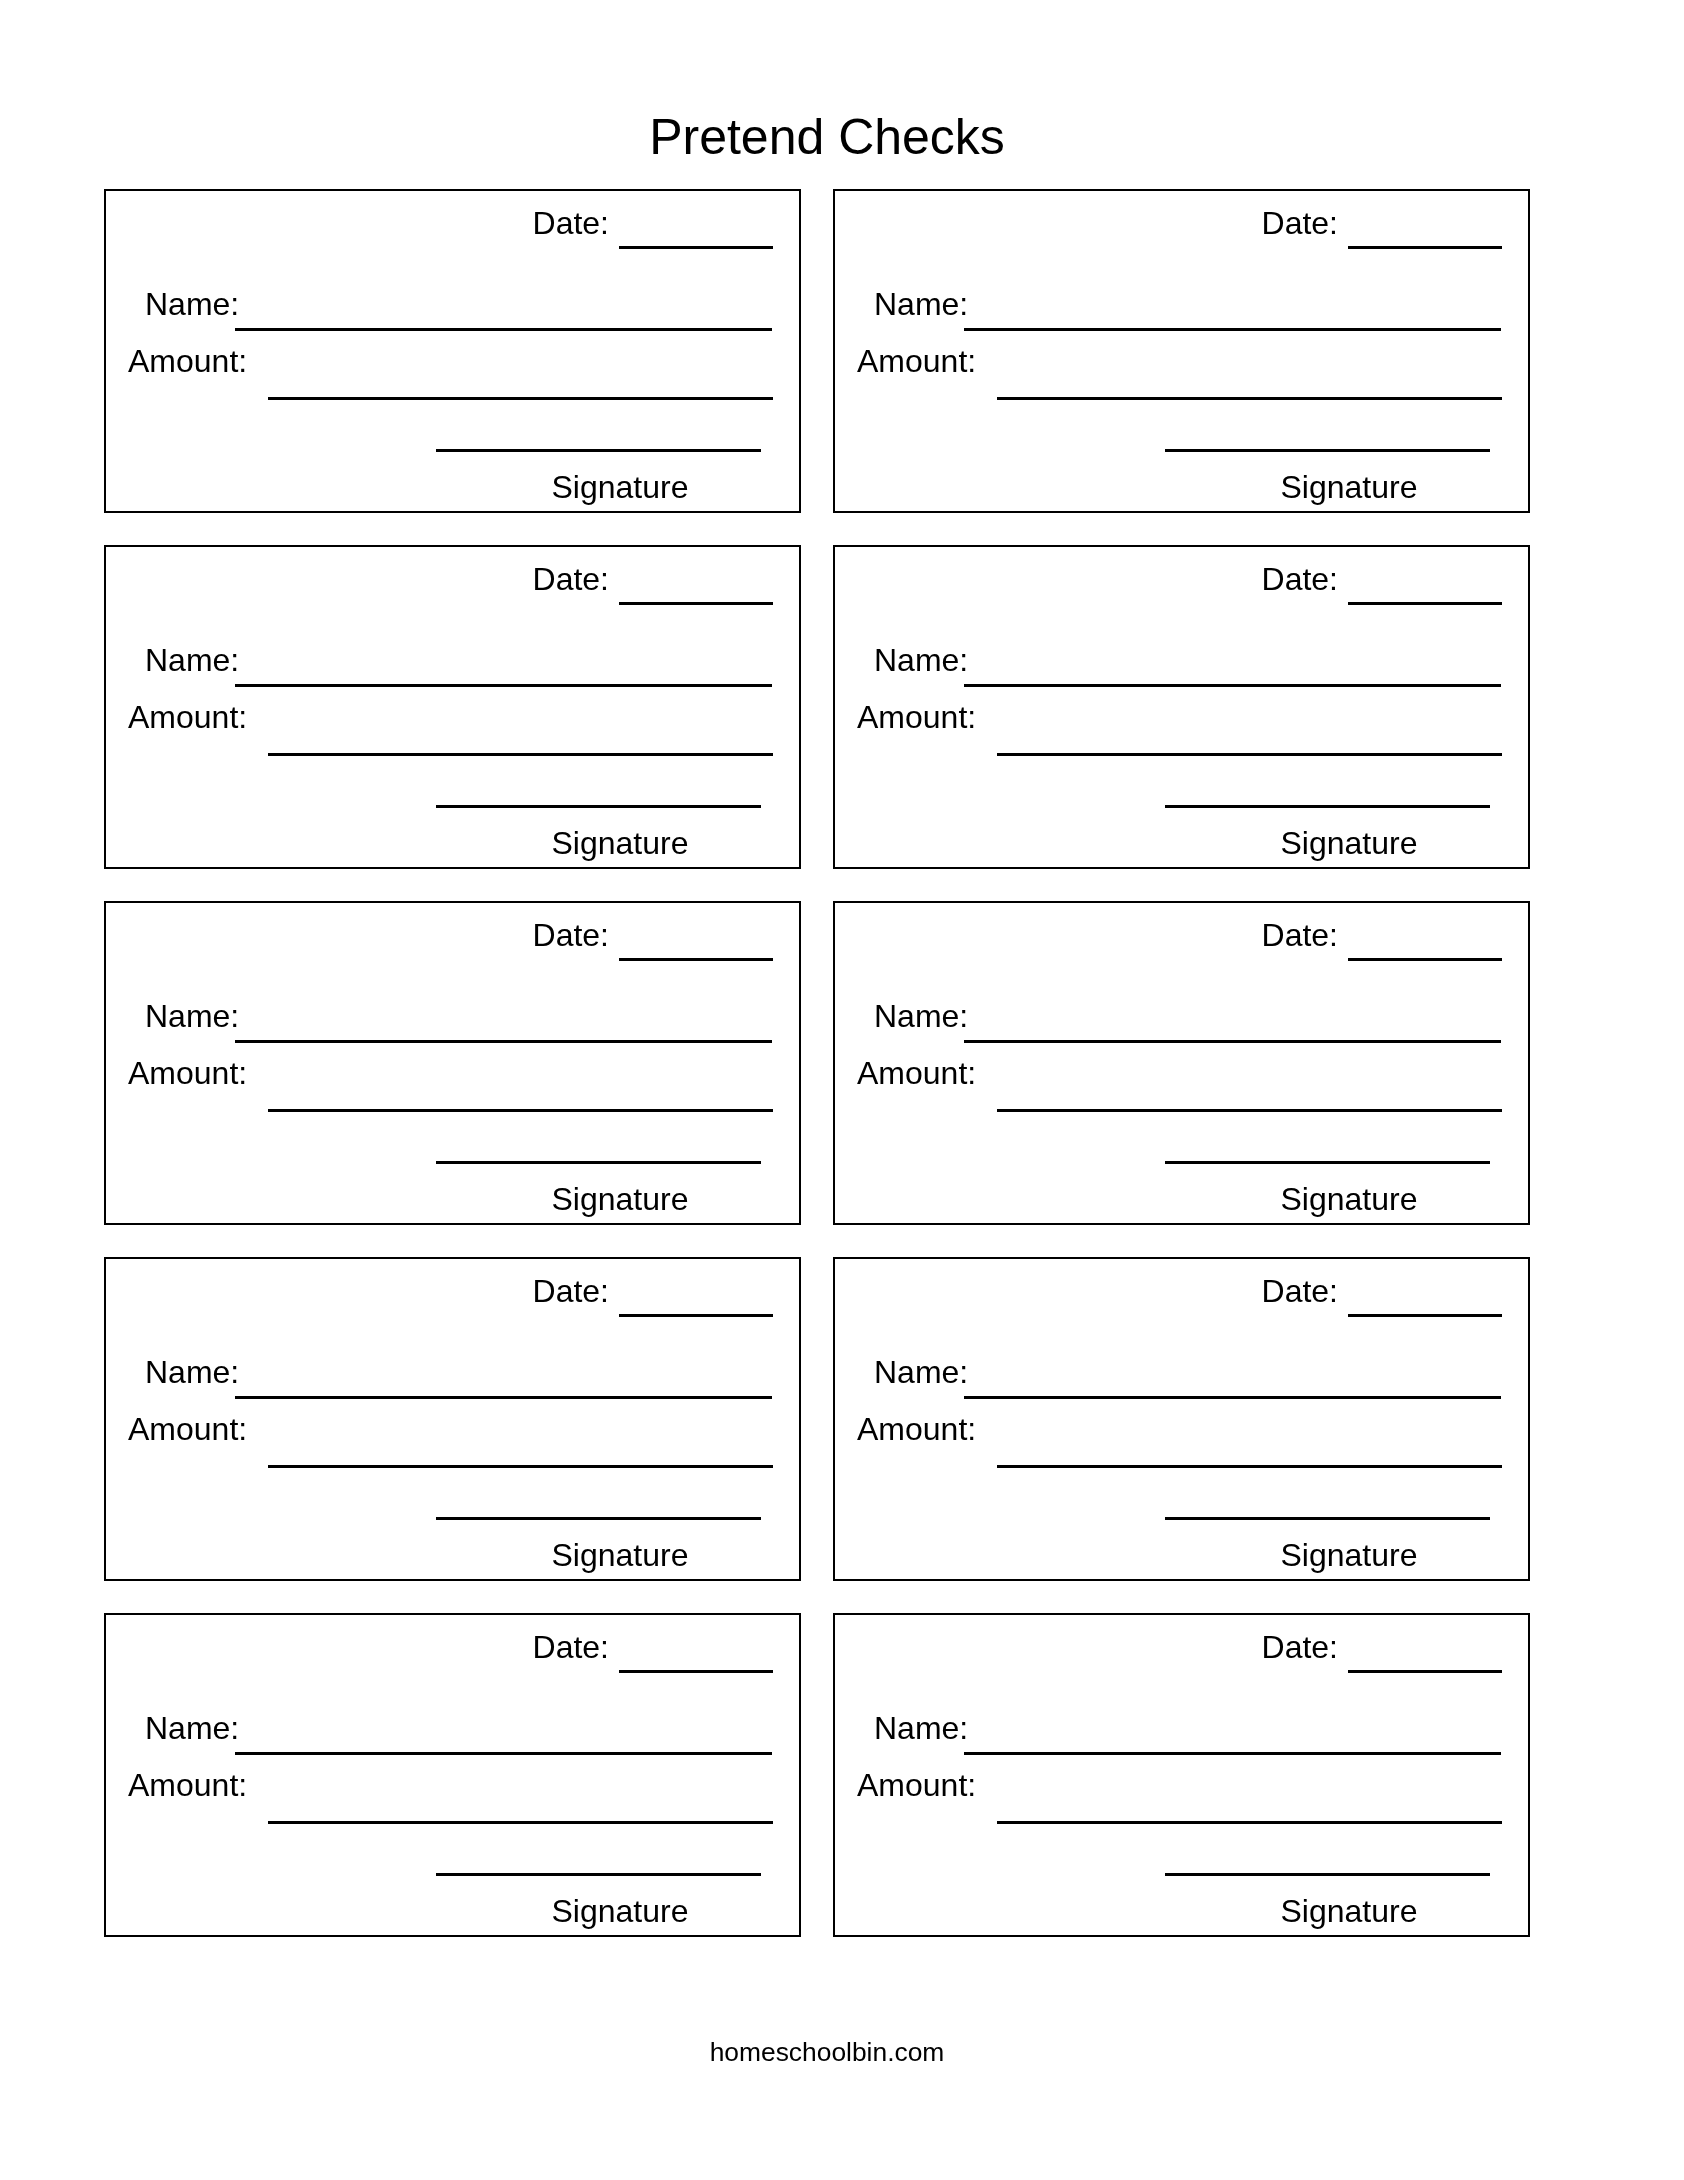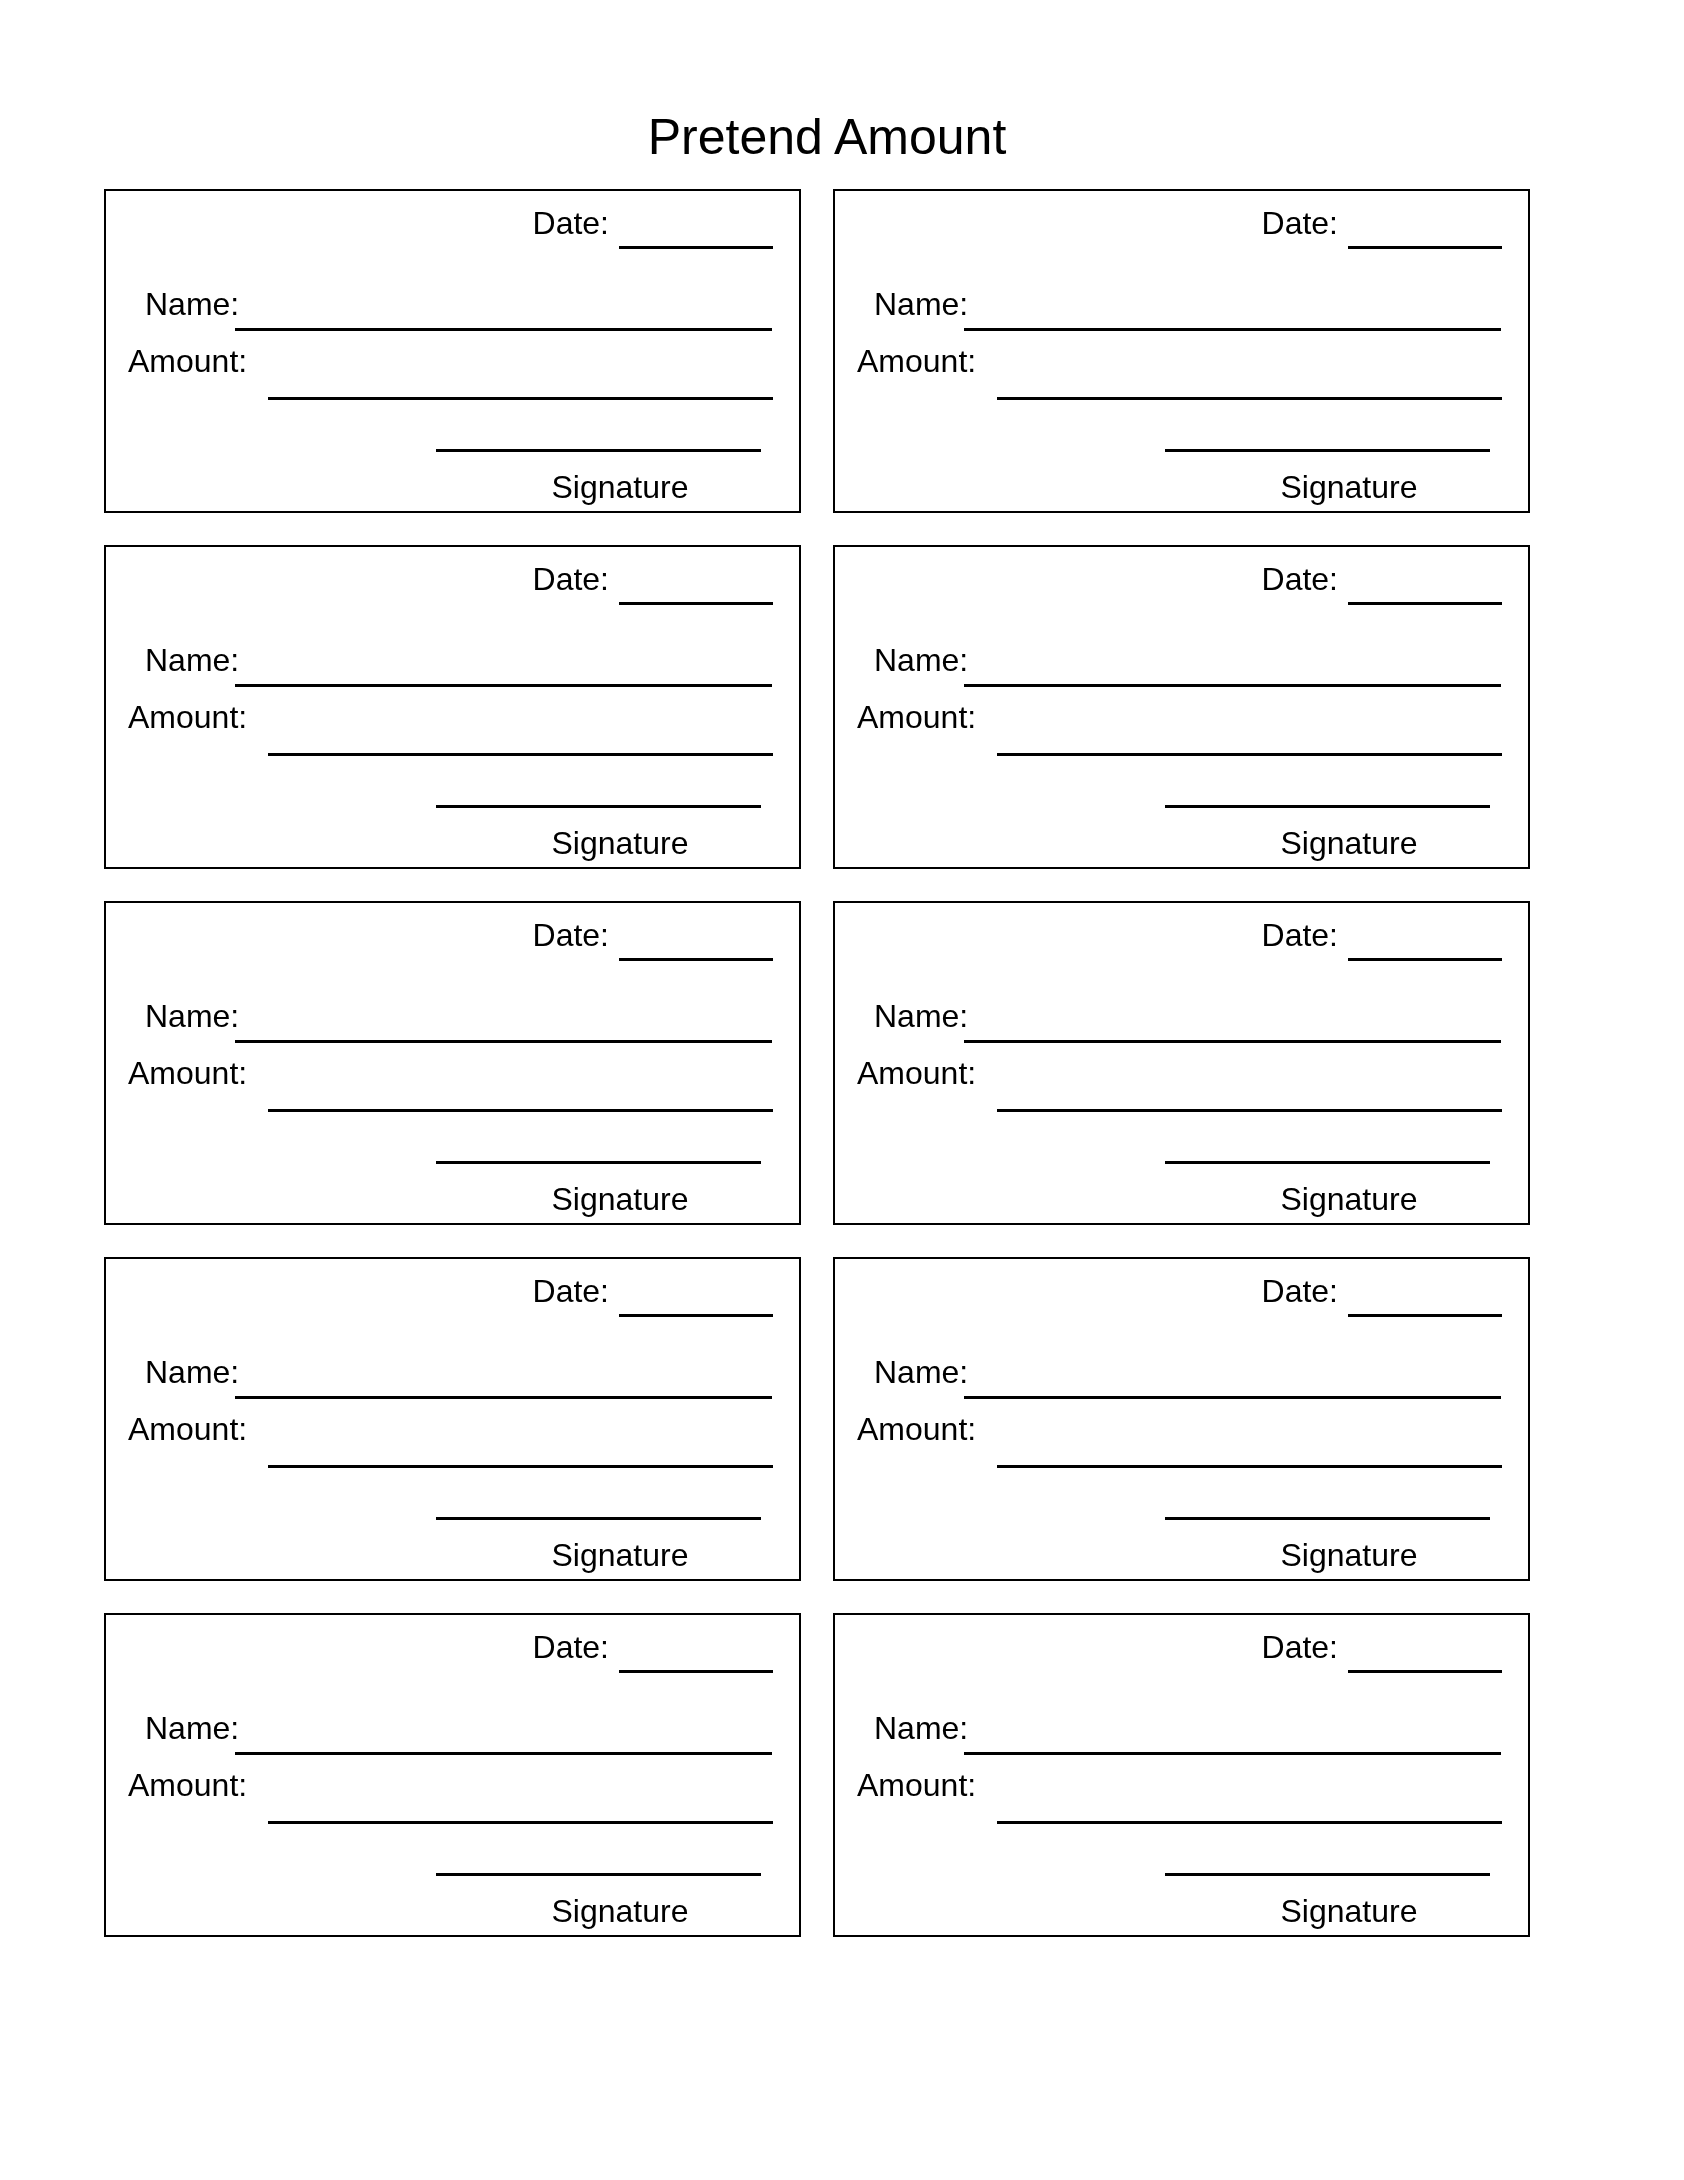--- a/index.html
+++ b/index.html
@@ -94,21 +94,21 @@
     font-size: 26.4px;
     line-height: 1.1;
     text-align: center;
   }
 </style>
 </head>
 <body>
 
 <div class="page">
 
-  <h1 class="page-title">Pretend Amount</h1>
+  <h1 class="page-title">Pretend Checks</h1>
 
   <section class="checks-grid">
 
     <article class="check">
       <span class="lbl lbl-date">Date:</span>
       <span class="val val-date"></span>
       <span class="rule line-date"></span>
       <span class="lbl lbl-name">Name:</span>
       <span class="val val-name"></span>
       <span class="rule line-name"></span>
@@ -240,15 +240,16 @@
       <span class="rule line-name"></span>
       <span class="lbl lbl-amount">Amount:</span>
       <span class="val val-amount"></span>
       <span class="rule line-amount"></span>
       <span class="rule line-sig"></span>
       <span class="lbl lbl-sig">Signature</span>
     </article>
 
   </section>
 
+  <div class="footer-credit">homeschoolbin.com</div>
 
 </div>
 
 
 </body></html>

